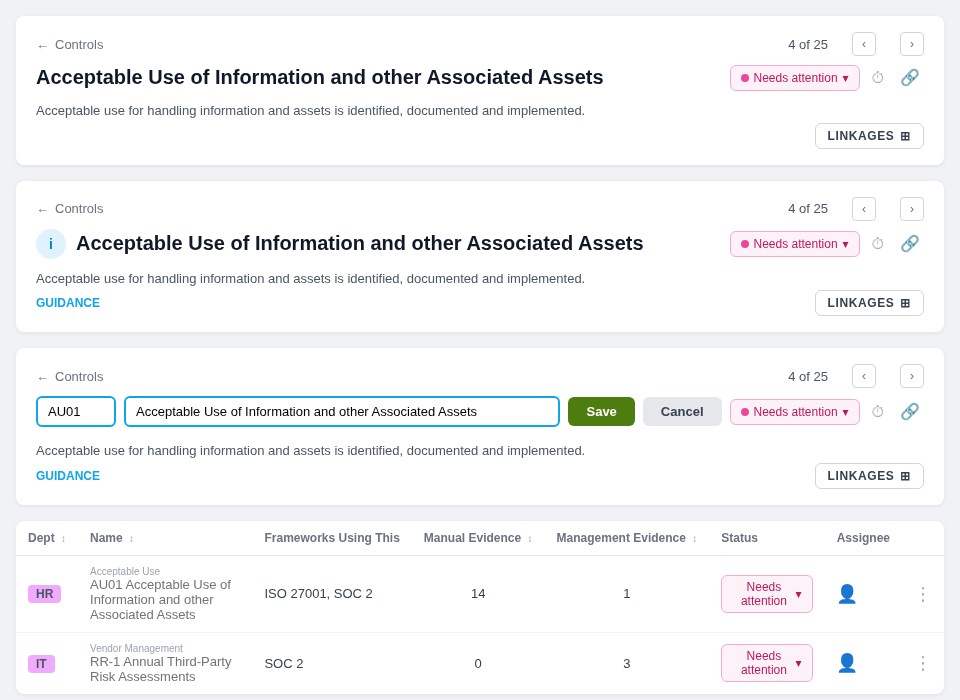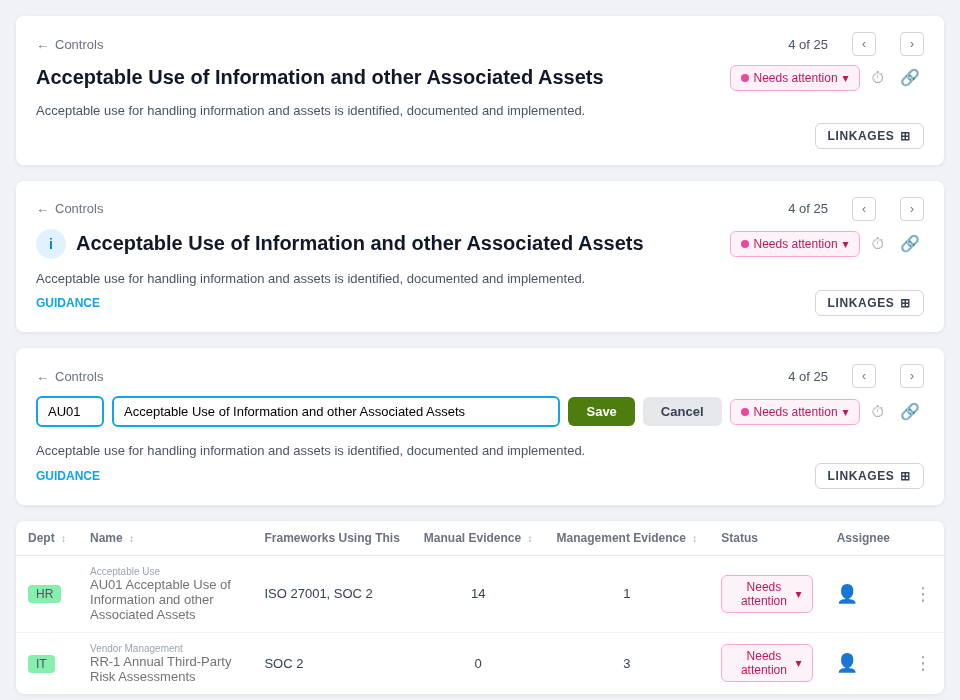--- a/index.html
+++ b/index.html
@@ -169,21 +169,21 @@
       display: flex;
       align-items: center;
       gap: 8px;
       margin-bottom: 14px;
     }
     .id-input {
       border: 2px solid #0ea5e9;
       border-radius: 6px;
       padding: 6px 10px;
       font-size: 13px;
-      width: 68px;
+      width: 80px;
       outline: none;
     }
     .name-input {
       border: 2px solid #0ea5e9;
       border-radius: 6px;
       padding: 6px 10px;
       font-size: 13px;
       flex: 1;
       outline: none;
     }
@@ -235,26 +235,26 @@
       padding: 10px 12px;
       font-size: 13px;
       color: #374151;
       vertical-align: middle;
     }
     tr.table-row:not(:last-child) td {
       border-bottom: 1px solid #f3f4f6;
     }
 
     .dept-badge {
-      background: #86efac;
+      background: #f0abfc;
       border-radius: 4px;
       padding: 2px 8px;
       font-size: 12px;
       color: #4b5563;
-      font-weight: 400;
+      font-weight: 700;
     }
 
     .cell-meta {
       font-size: 10px;
       color: #9ca3af;
     }
     .cell-name-link {
       color: #737373;
       cursor: pointer;
     }

